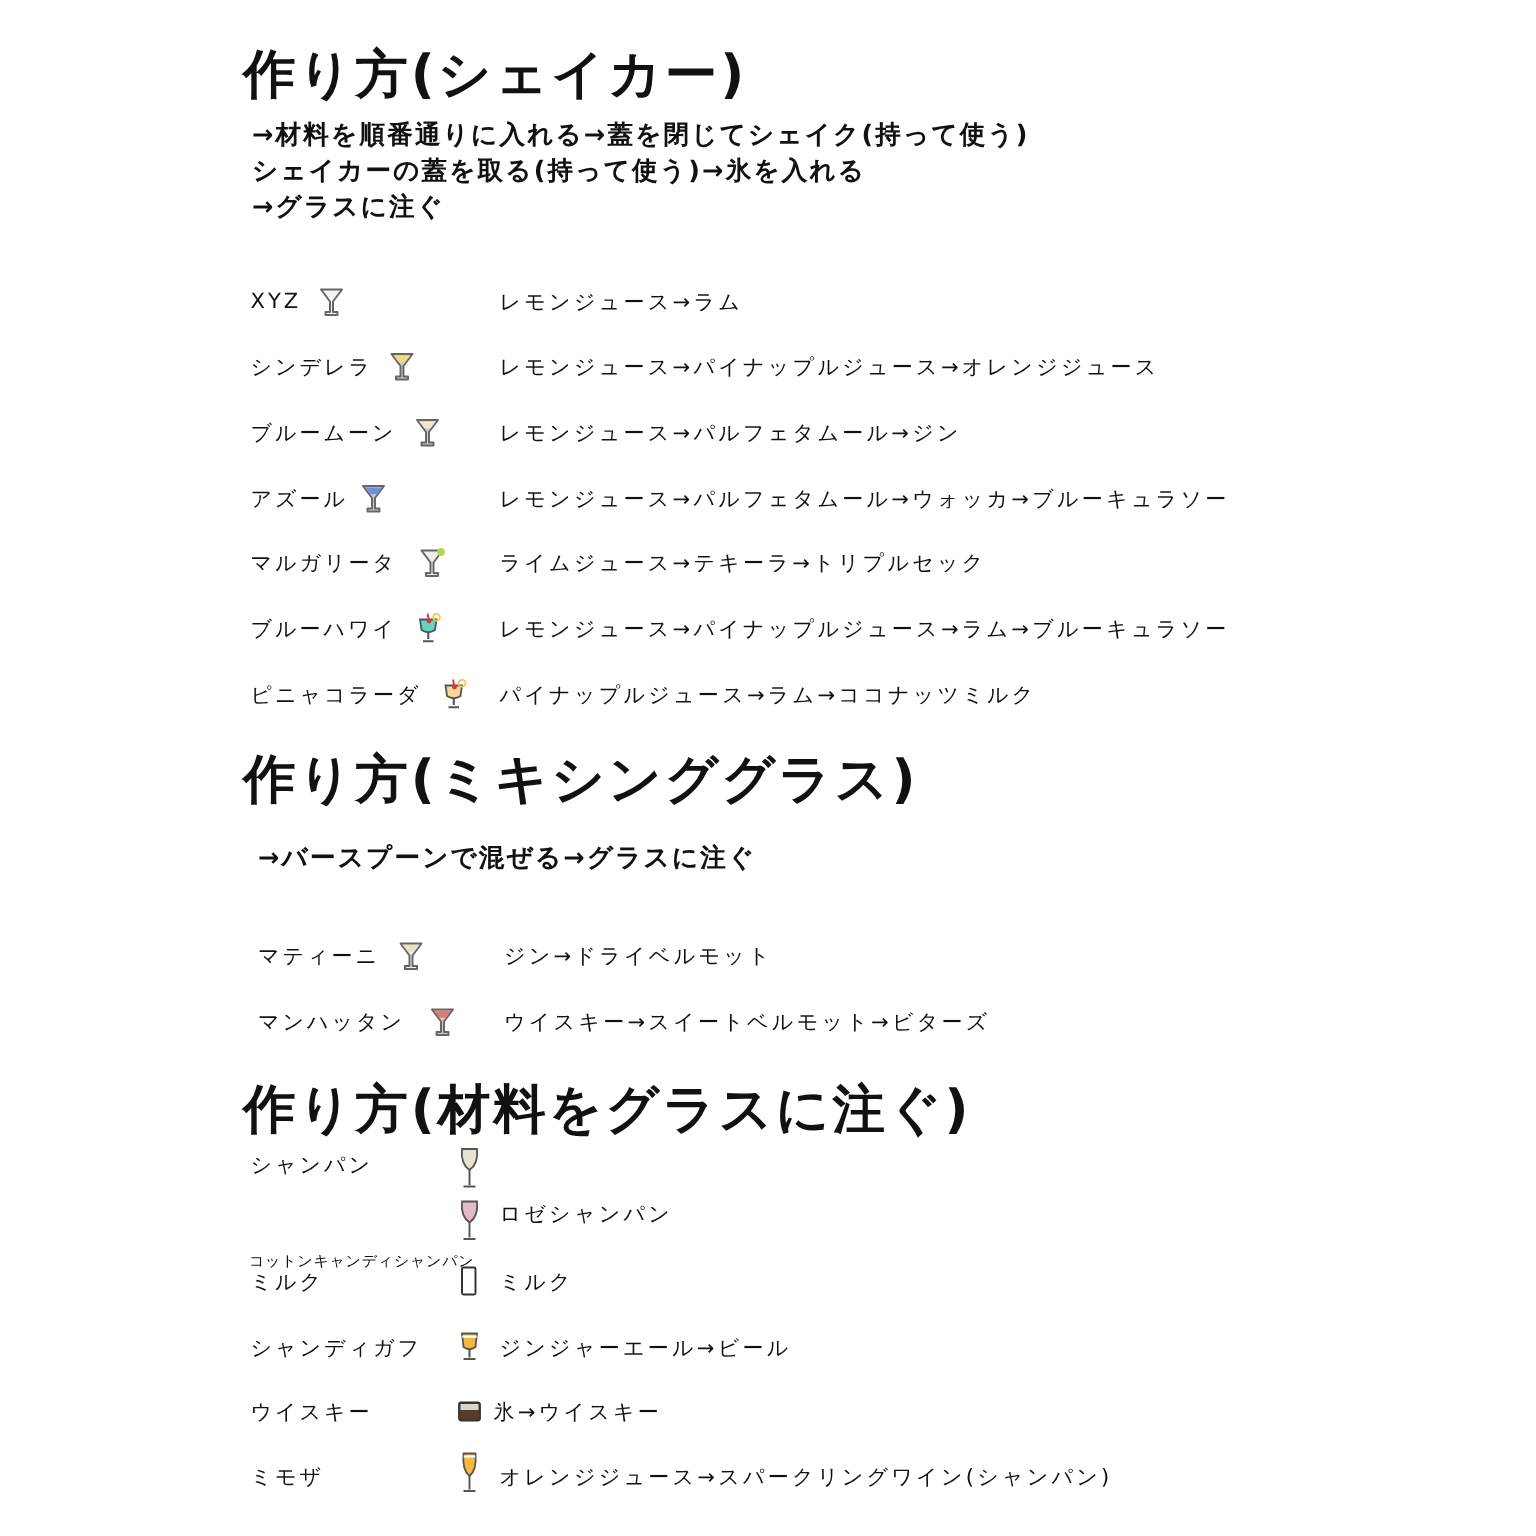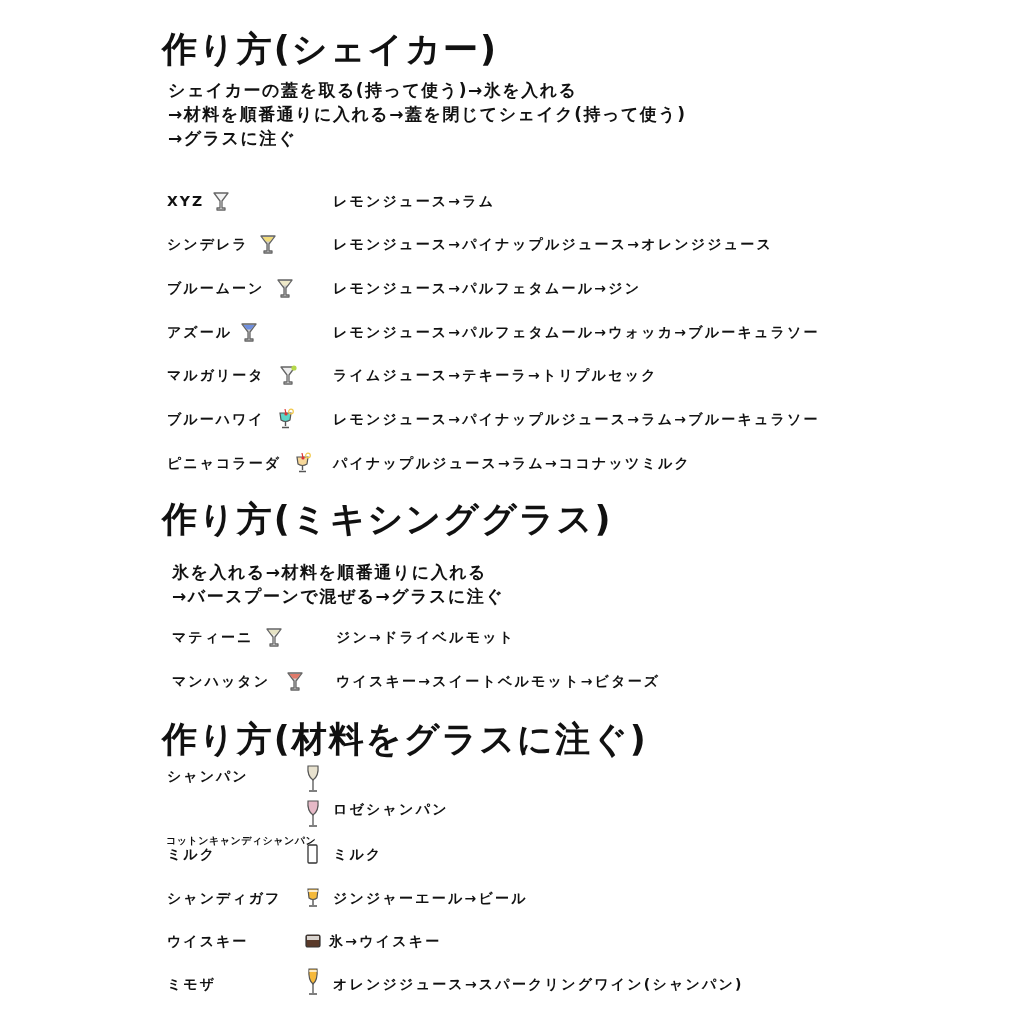--- a/index.html
+++ b/index.html
@@ -1,40 +1,40 @@
 <!DOCTYPE html>
 <html><head>
 <meta charset="utf-8">
 <style>
   html, body { margin:0; padding:0; background:#ffffff; }
   body { width:1024px; height:1024px; position:relative; overflow:hidden;
          font-family:"DejaVu Sans", sans-serif; color:#111; }
   .h1 { position:absolute; left:162px; font-size:35px; font-weight:bold; letter-spacing:2px; white-space:nowrap; }
   .desc { position:absolute; font-size:17px; font-weight:bold; line-height:24px; letter-spacing:1.5px; white-space:nowrap; }
   .row { position:absolute; left:0; width:1024px; height:24px; }
-  .name { position:absolute; font-size:14px; font-weight:bold; letter-spacing:2px; white-space:nowrap; top:3px; }
+  .name { position:absolute; font-size:14px; font-weight:normal; letter-spacing:2px; white-space:nowrap; top:3px; }
   .name.tiny { font-size:10px; letter-spacing:0.5px; top:12px;margin-top:24px; }
-  .recipe { position:absolute; font-size:14px; font-weight:bold; letter-spacing:2.2px; white-space:nowrap; top:3px; }
+  .recipe { position:absolute; font-size:14px; font-weight:normal; letter-spacing:2.2px; white-space:nowrap; top:3px; }
   .icon { position:absolute; width:18px; height:22px; }
 </style>
 </head>
 <body>
 
 <svg width="0" height="0" style="position:absolute">
   <defs>
     <symbol id="martini" viewBox="0 0 18 22">
       <path d="M2 2 H16 L10 10 V17 H13 V19 H5 V17 H8 V10 Z" fill="#ddd" stroke="#555" stroke-width="1.2" stroke-linejoin="round"></path>
     </symbol>
   </defs>
 </svg>
 
 <div class="h1" style="top:26px">作り方(シェイカー)</div>
 <div class="desc" style="left:168px;top:78px">
+  <div>→材料を順番通りに入れる→蓋を閉じてシェイク(持って使う)</div>
   <div>シェイカーの蓋を取る(持って使う)→氷を入れる</div>
-  <div>→材料を順番通りに入れる→蓋を閉じてシェイク(持って使う)</div>
   <div>→グラスに注ぐ</div>
 </div>
 
 <div class="row" style="top:190px">
   <span class="name" style="left:167px">XYZ</span>
   <svg class="icon" style="left:212px;top:1px" viewBox="0 0 18 22">
     <path d="M2 2 H16 L10 10 V17 H13 V19 H5 V17 H8 V10 Z" fill="#f4f4f4" stroke="#666" stroke-width="1.3" stroke-linejoin="round"></path>
     </svg>
   <span class="recipe" style="left:333px">レモンジュース→ラム</span>
 </div>
@@ -88,21 +88,20 @@
     <path d="M8.5 14 V18 M5 19.5 H12" stroke="#555" stroke-width="1.4"></path>
     <path d="M8 1 L9 6" stroke="#d33" stroke-width="1.2"></path>
     <circle cx="9" cy="6" r="1.6" fill="#d33"></circle>
     <circle cx="14" cy="3.5" r="2.3" fill="none" stroke="#f2c94c" stroke-width="1.2"></circle>
     </svg>
   <span class="recipe" style="left:333px">パイナップルジュース→ラム→ココナッツミルク</span>
 </div>
 
 <div class="h1" style="top:496px">作り方(ミキシンググラス)</div>
 <div class="desc" style="left:172px;top:560px">
-  <div>氷を入れる→材料を順番通りに入れる</div>
   <div>→バースプーンで混ぜる→グラスに注ぐ</div>
 </div>
 <div class="row" style="top:626px">
   <span class="name" style="left:172px">マティーニ</span>
   <svg class="icon" style="left:265px;top:1px" viewBox="0 0 18 22">
     <path d="M2 2 H16 L10 10 V17 H13 V19 H5 V17 H8 V10 Z" fill="#eee" stroke="#666" stroke-width="1.3" stroke-linejoin="round"></path>
     <path d="M3.5 3 H14.5 L11 7.5 H7 Z" fill="#e6e3c4"></path>
     </svg>
   <span class="recipe" style="left:336px">ジン→ドライベルモット</span>
 </div>

